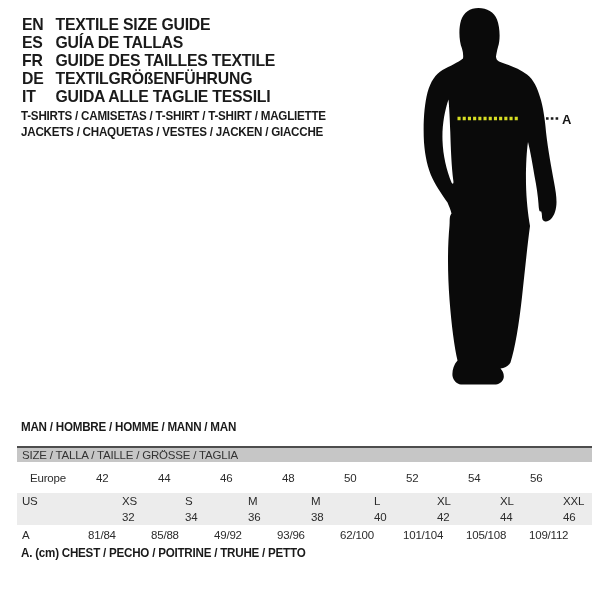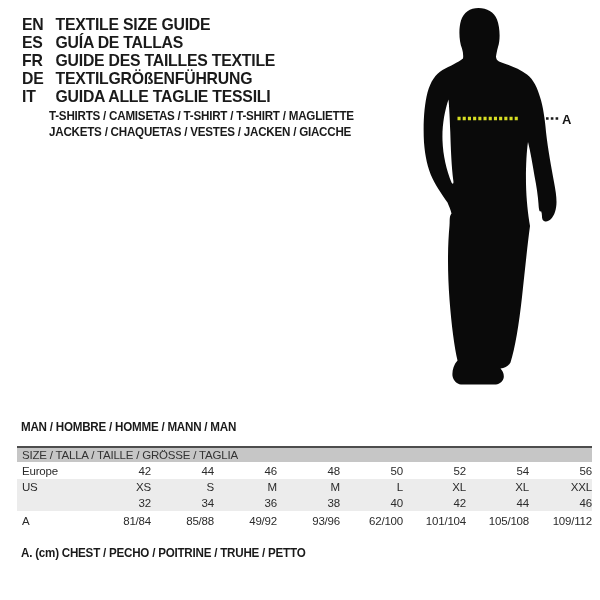--- a/index.html
+++ b/index.html
@@ -7,38 +7,38 @@
         font-family:"Liberation Sans",sans-serif;color:#1a1a1a;}
   .condensed{transform:scaleX(0.93);transform-origin:0 50%;}
   .bold{font-weight:700;letter-spacing:-0.25px;}
 
   
   .lang-block{position:absolute;left:22px;top:16px;font-size:17px;}
   .lang-row{display:flex;height:18px;align-items:center;white-space:nowrap;}
   .lang-code{width:36px;flex:0 0 36px;}
 
   
-  .products{position:absolute;left:21px;top:109px;font-size:12.5px;line-height:15.5px;white-space:nowrap;margin-left:28px;}
+  .products{position:absolute;left:21px;top:109px;font-size:12.5px;line-height:15.5px;white-space:nowrap;}
 
   
   .figure{position:absolute;left:400px;top:0;}
   .measure-text{font-size:13px;font-weight:700;fill:#151515;font-family:"Liberation Sans",sans-serif;}
 
   
   .section-title{position:absolute;left:21px;top:420px;font-size:12.5px;white-space:nowrap;}
 
   
   .size-table{position:absolute;left:17px;top:446px;width:575px;border-top:2px solid #4d4d4d;
               font-size:11.5px;letter-spacing:-0.2px;color:#2b2b2b;}
   .thead{height:14px;background:#c6c6c6;display:flex;align-items:center;padding-left:5px;color:#333333;}
   .trow{display:flex;align-items:center;}
   .trow.shaded{background:#ececec;}
-  .h17{height:17px;} .h16{height:16px;gap:34px;} .h20{height:20px;}
+  .h17{height:31px;margin-left:8px;} .h16{height:16px;gap:34px;} .h20{height:20px;}
   .tlabel{width:66px;flex:0 0 66px;padding-left:5px;}
-  .tcell{flex:1;text-align:right;}
+  .tcell{flex:1;text-align:left;}
 
   
   .footnote{position:absolute;left:21px;top:546px;font-size:12.5px;white-space:nowrap;}
 </style>
 </head>
 <body>
 
 <div class="page">
 
   <div class="lang-block bold">

